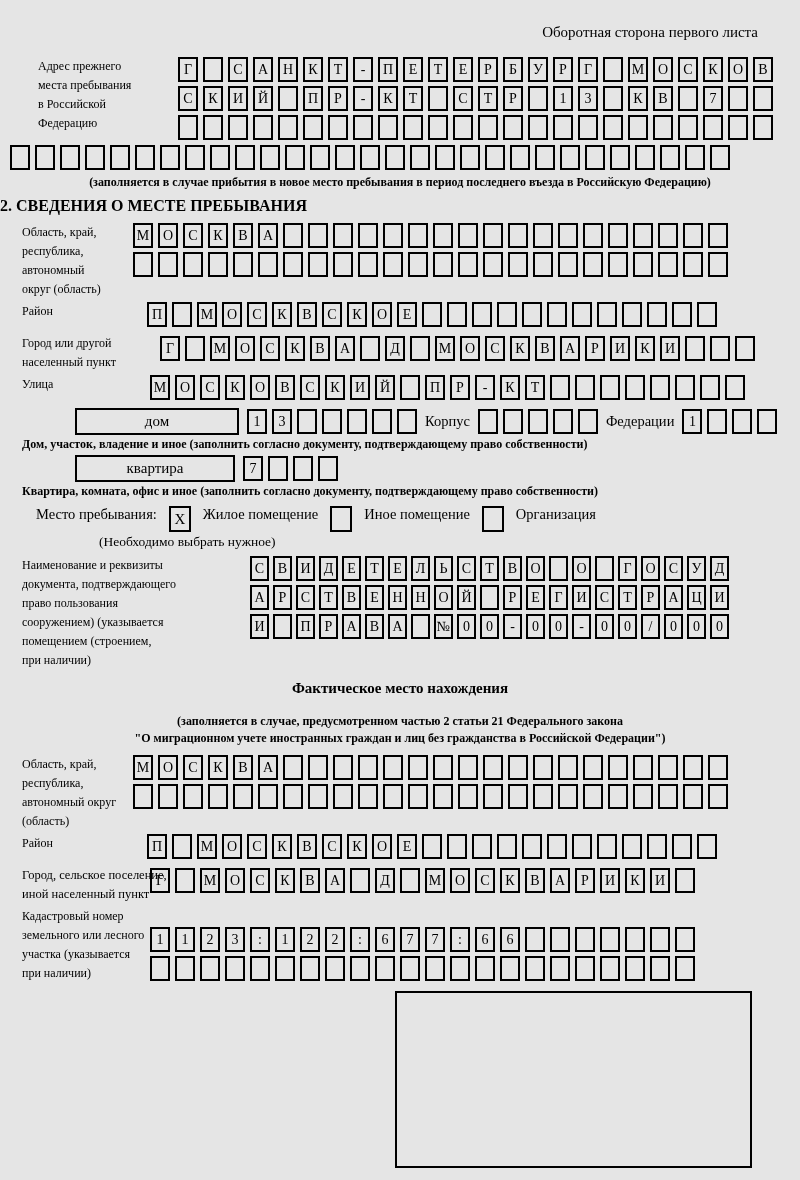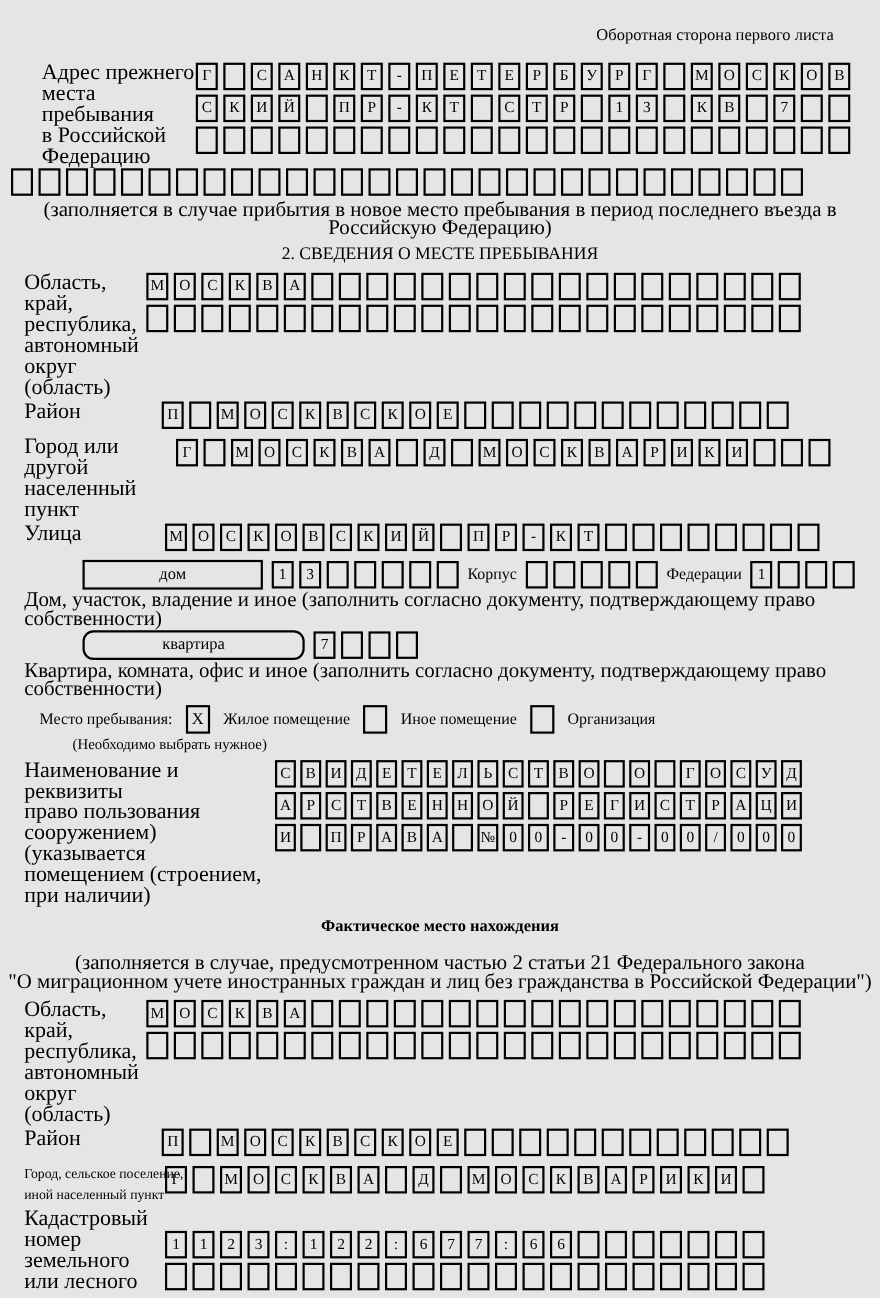--- a/index.html
+++ b/index.html
@@ -22,52 +22,52 @@
   .cell{
     flex:none;width:20px;height:25px;
     border:2px solid #000;
     display:flex;align-items:center;justify-content:center;
     font-size:14px;line-height:1;
   }
   .narrow .cell{width:19px;}
   .narrow{gap:4px;}
   
   .fgroup{display:flex;align-items:flex-start;padding-left:22px;margin-top:3px;}
-  .flabel{flex:none;font-size:20px;line-height:19px;}
+  .flabel{flex:none;font-size:12px;line-height:19px;}
   .lw140{width:140px;}
   .lw111{width:111px;}
   .lw125{width:125px;}
   .lw138{width:138px;}
   .lw128{width:128px;}
   .lw228{width:228px;}
   .small-label{font-size:12.5px;white-space:nowrap;}
   .cellcol{display:flex;flex-direction:column;}
   .fullrow{padding-left:10px;margin-top:1px;}
-  .caption{font-size:19px;line-height:17px;}
+  .caption{font-size:12px;line-height:17px;font-weight:bold;}
   .center{text-align:center;}
   .caption-left{padding-left:22px;margin:1px 0 2px 0;}
-  .sec-title{font-weight:normal;text-align:center;font-size:16px;margin:6px 0 8px 0;}
+  .sec-title{font-weight:bold;font-size:16px;margin:6px 0 8px 0;}
   .sub-title{font-weight:bold;text-align:center;font-size:15px;margin:10px 0 16px 0;}
   
   .house-row{display:flex;align-items:center;padding-left:33px;gap:8px;margin-top:4px;margin-left:42px;}
   .house-row .cellrow{margin-bottom:0;}
   .wordbox{
     flex:none;height:27px;border:2px solid #000;
     display:flex;align-items:center;justify-content:center;
     font-size:15px;
   }
   .w164{width:164px;}
-  .w202{width:202px;border-radius:10px;}
+  .w202{width:160px;}
   .inline-label{font-size:14.5px;flex:none;}
   
-  .stay-row{display:flex;align-items:center;padding-left:36px;gap:12px;margin-top:6px;}
+  .stay-row{display:flex;padding-left:36px;gap:12px;margin-top:6px;}
   .checkbox{flex:none;width:22px;height:26px;border:2px solid #000;
     display:flex;align-items:center;justify-content:center;font-size:15px;}
   .stay-label{font-size:14.5px;}
-  .stay-note{font-size:13.5px;padding-left:66px;margin-top:2px;}
+  .stay-note{font-size:13.5px;padding-left:99px;margin-top:2px;}
   
   .confirm-box{
     margin:6px 0 6px 395px;
     width:357px;height:177px;
     border:2px solid #000;
   }
   .mt6{margin-top:6px;}
   .mt8{margin-top:8px;}
 </style>
 </head>
@@ -402,20 +402,21 @@
     <span class="checkbox"></span>
     <span class="stay-label">Иное помещение</span>
     <span class="checkbox"></span>
     <span class="stay-label">Организация</span>
   </div>
   <div class="stay-note">(Необходимо выбрать нужное)</div>
 
   <div class="fgroup mt6">
     <div class="flabel lw228">
       <div>Наименование и реквизиты</div>
+      <div>документа, подтверждающего</div>
       <div>право пользования</div>
       <div>сооружением) (указывается</div>
       <div>помещением (строением,</div>
       <div>при наличии)</div>
     </div>
     <div class="cellcol">
       <div class="cellrow narrow">
           <span class="cell">С</span>
           <span class="cell">В</span>
           <span class="cell">И</span>

